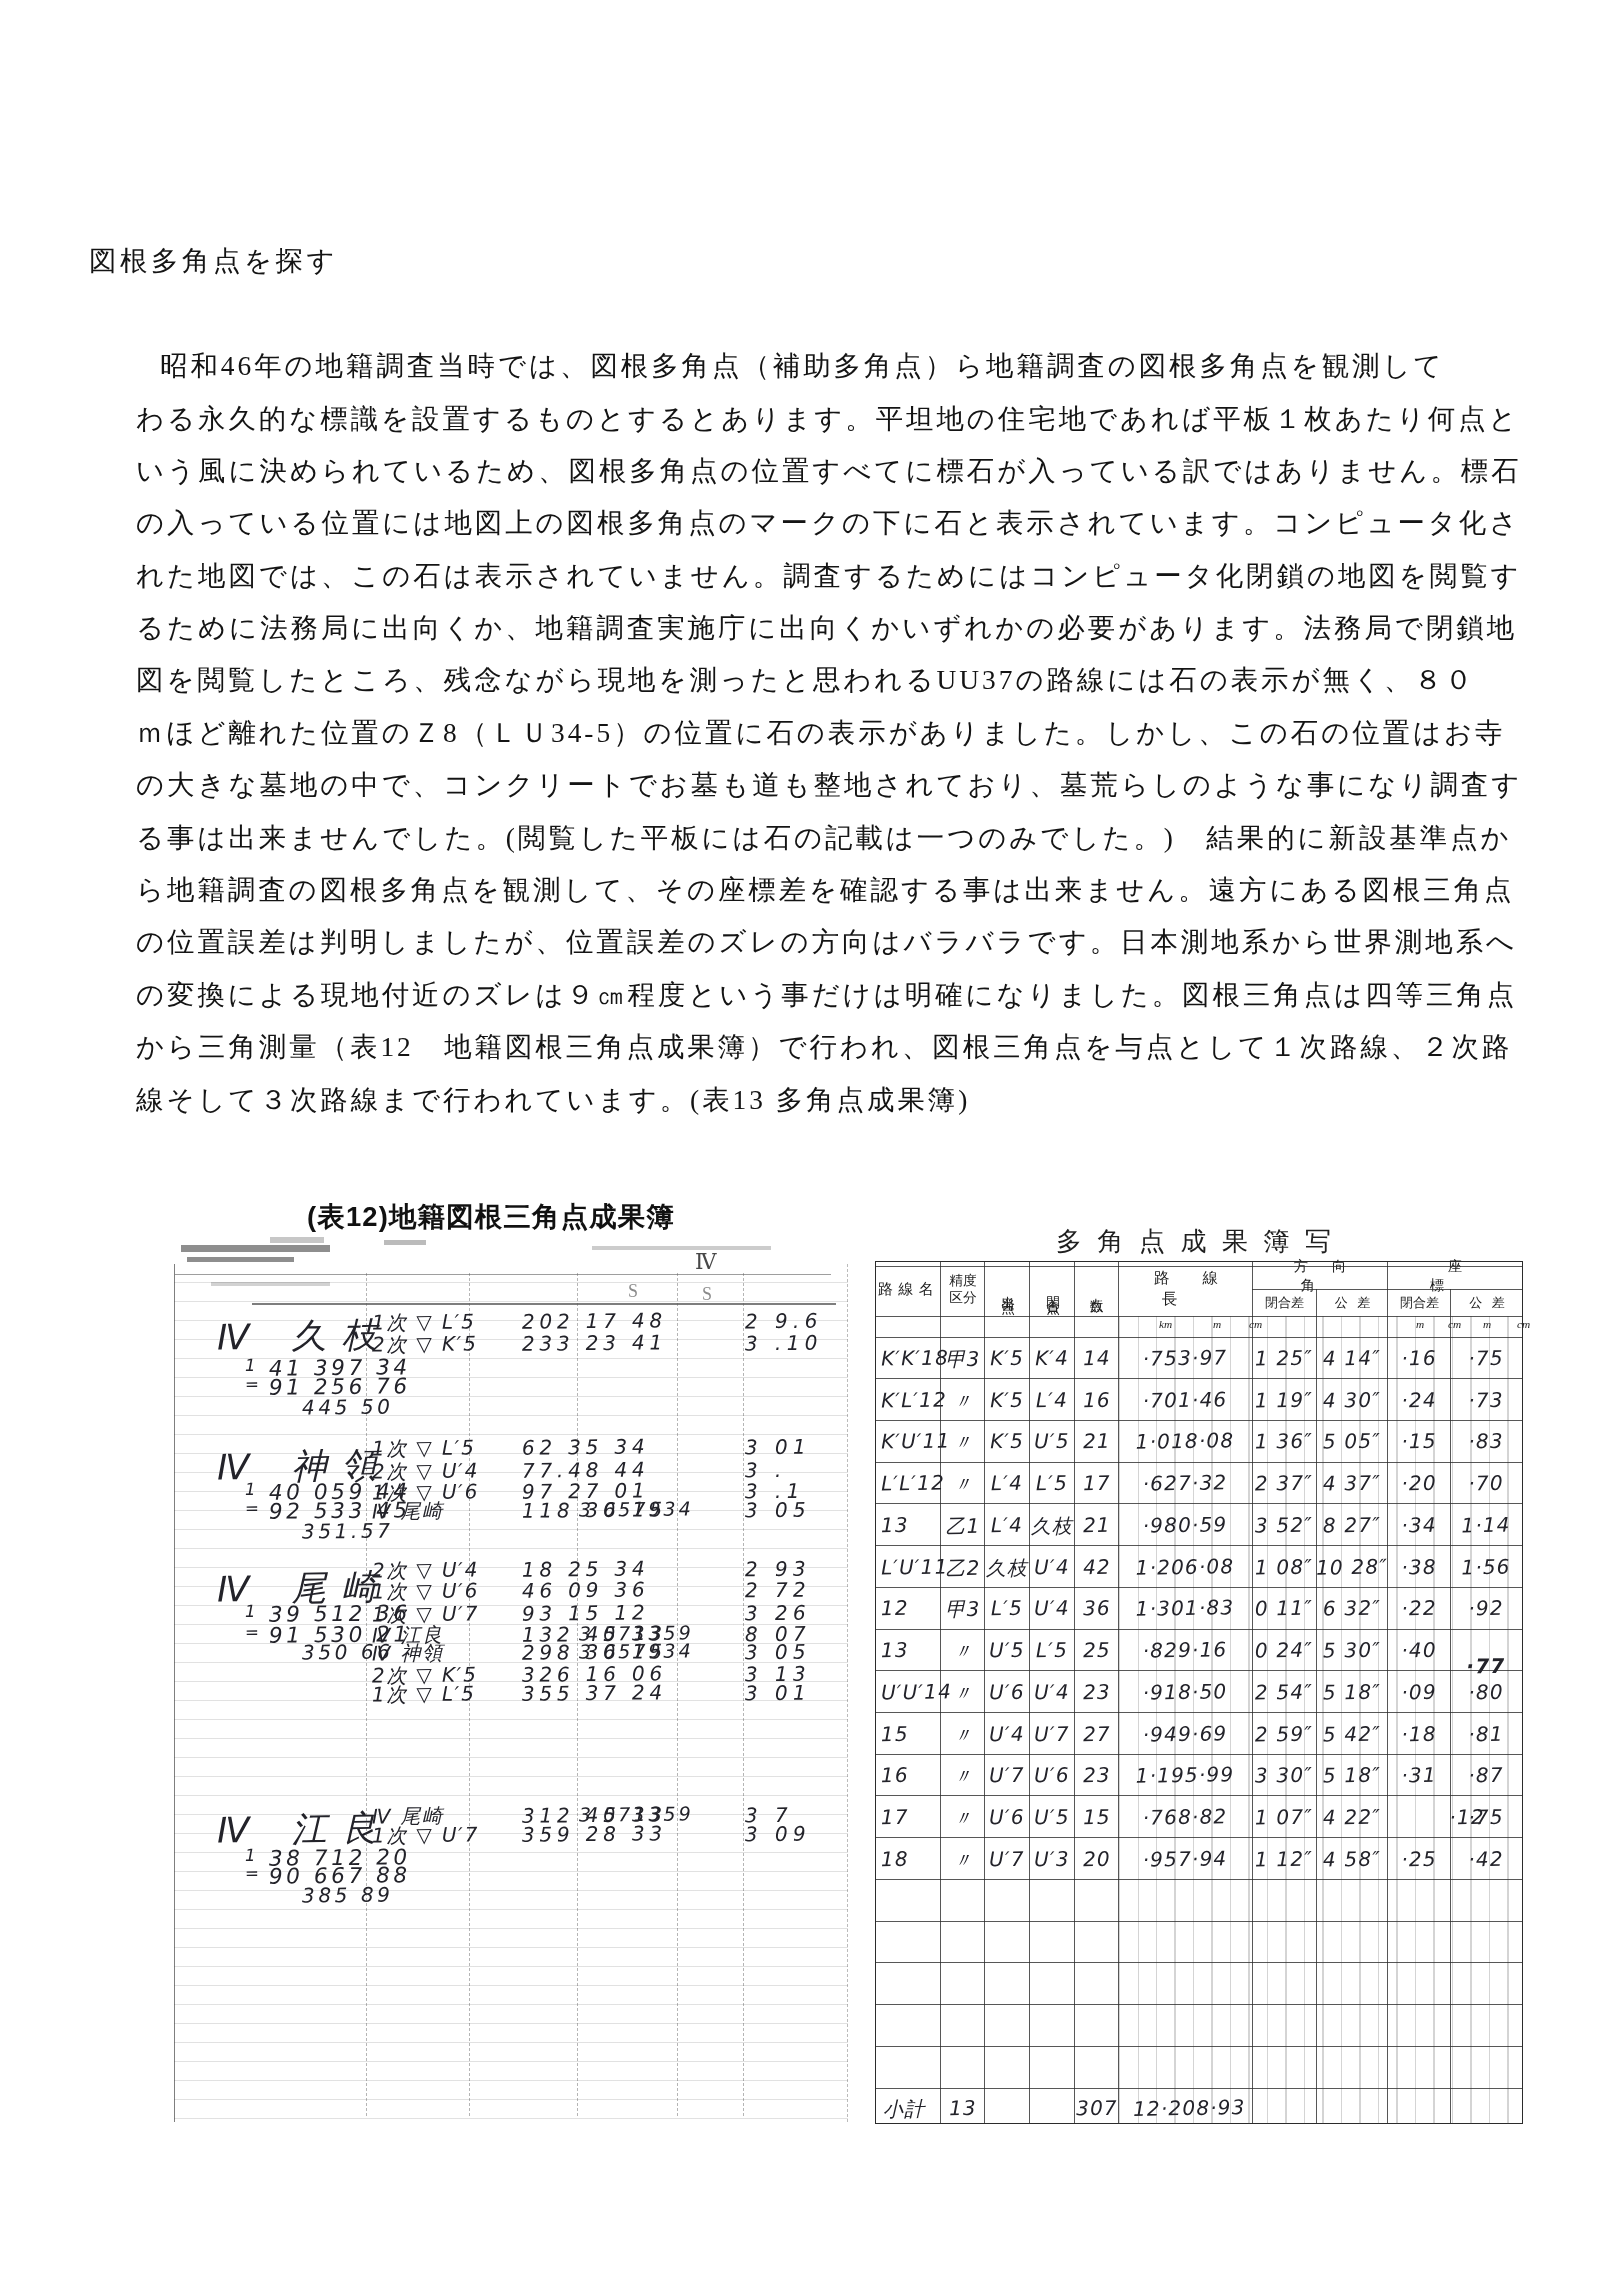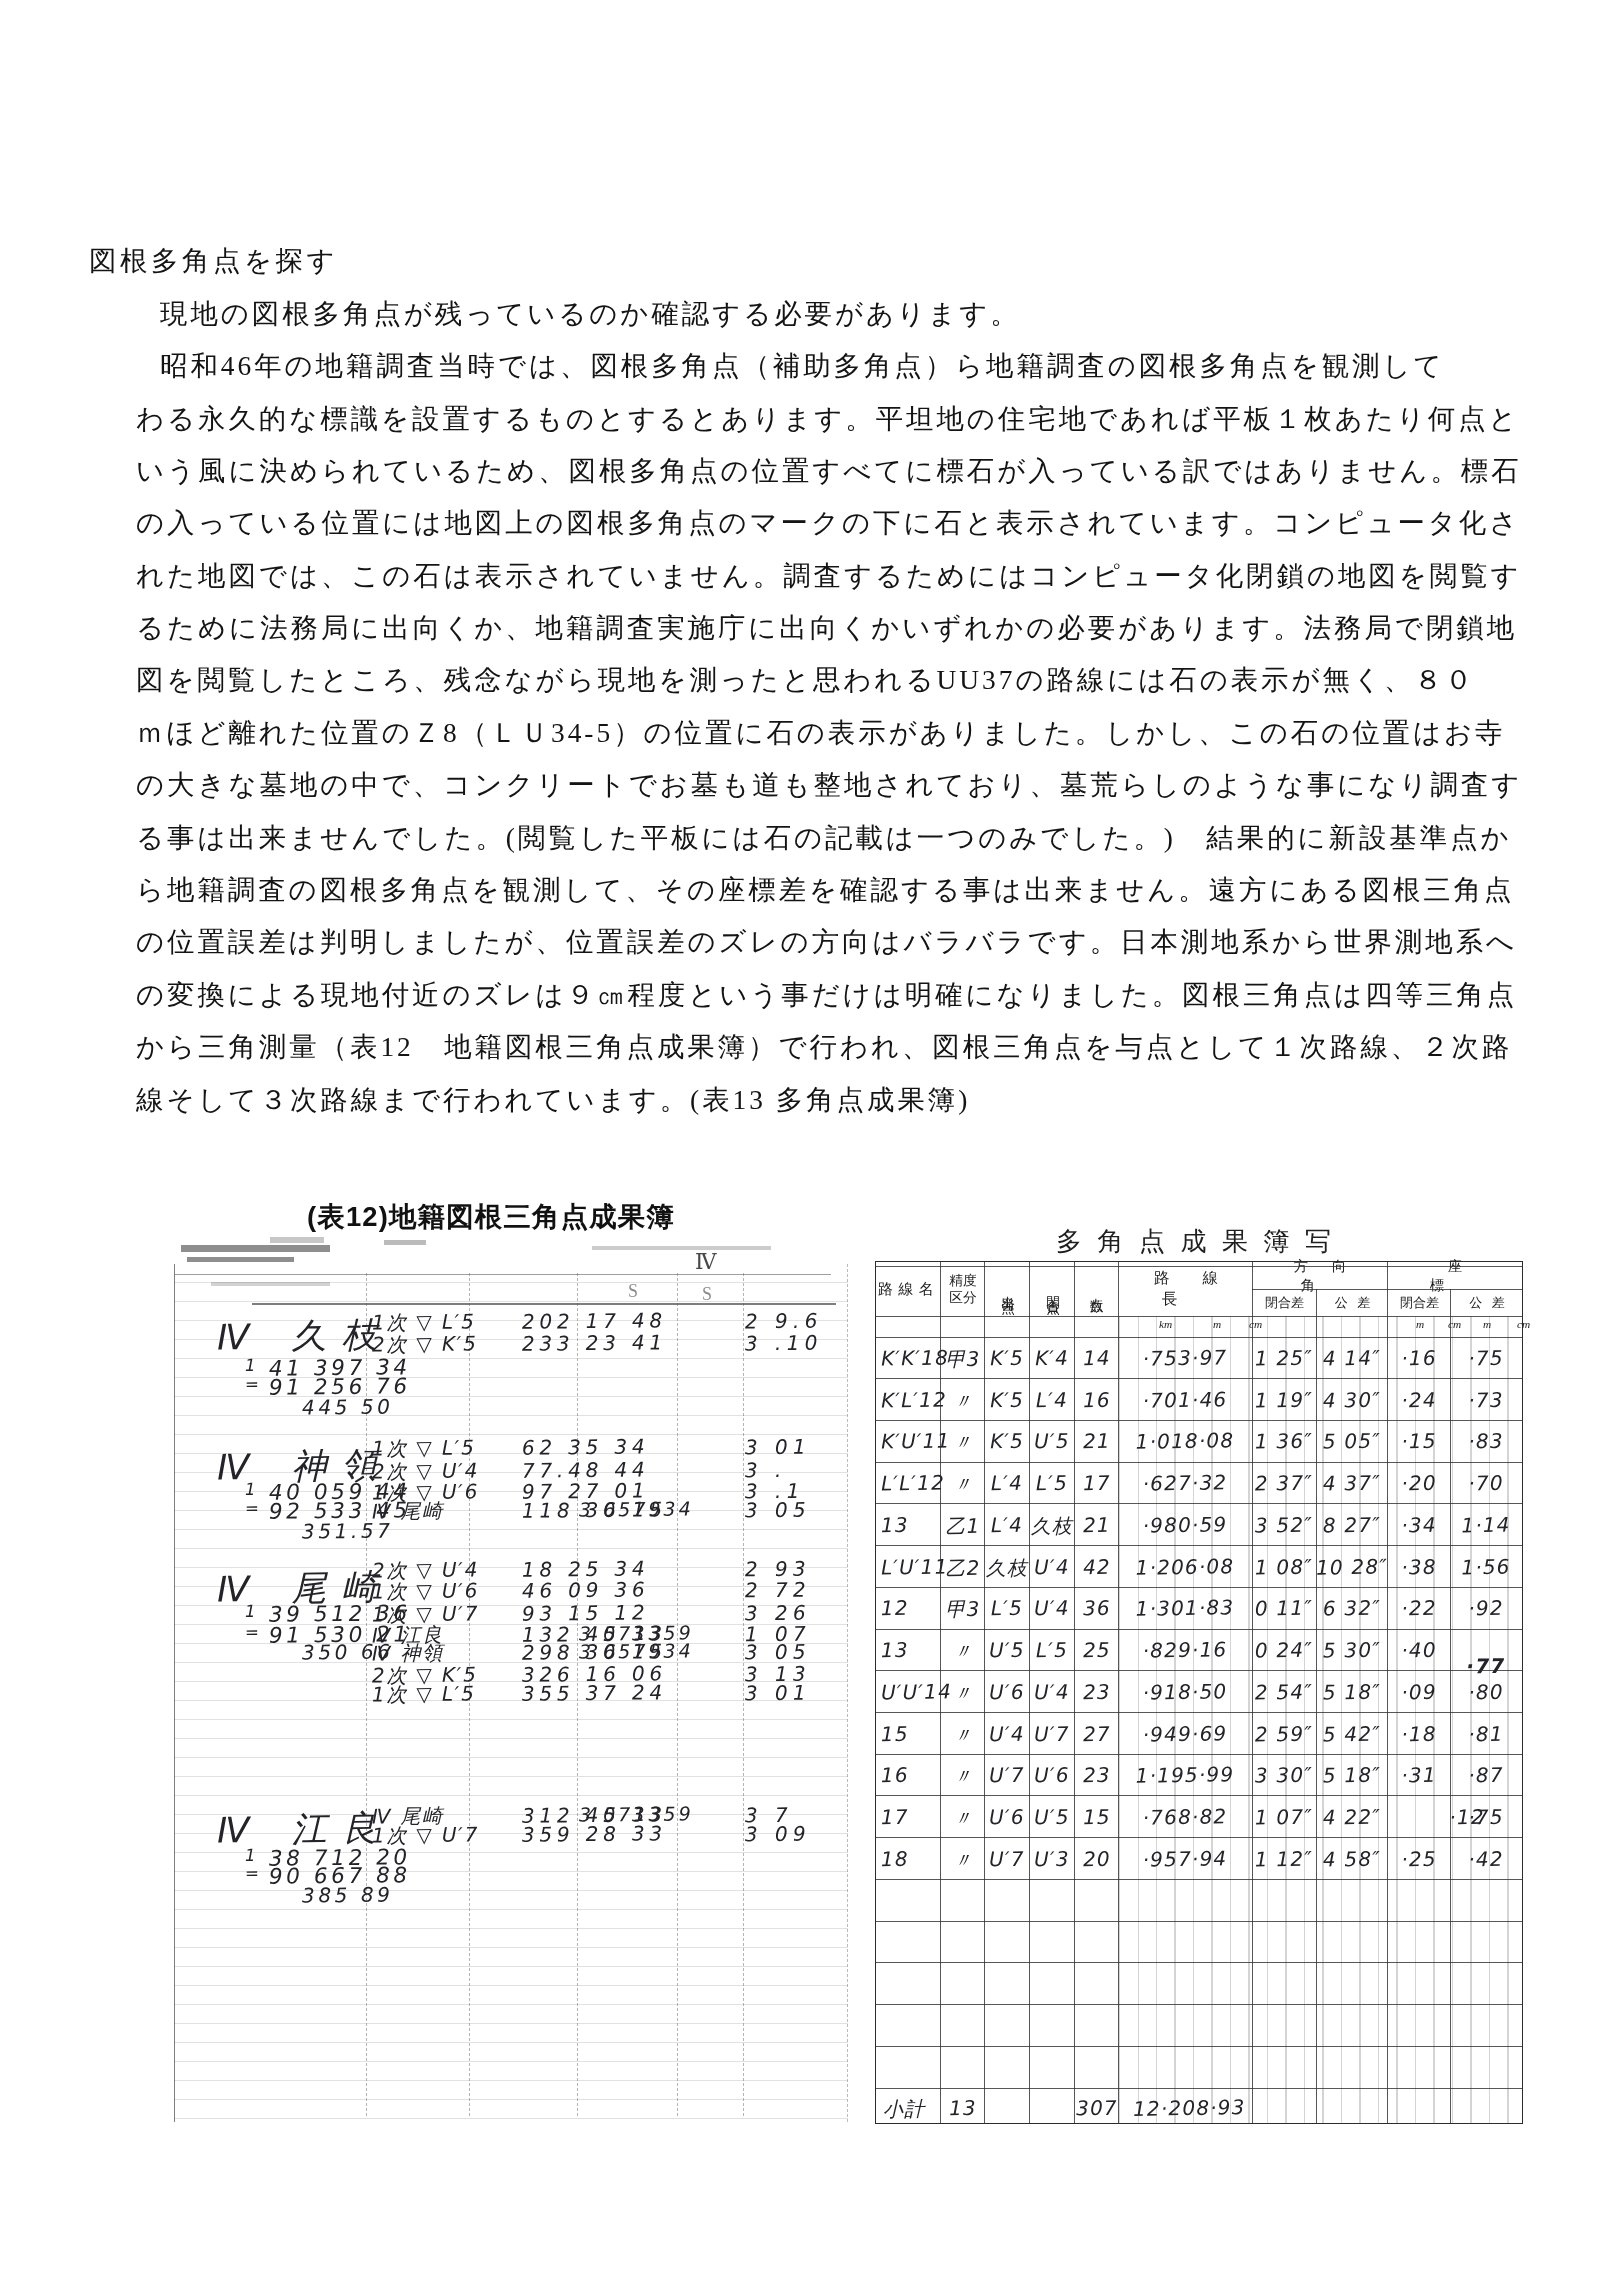--- a/index.html
+++ b/index.html
@@ -60,21 +60,20 @@
   .t13c.leftal{transform:rotate(-1deg);}
   .t13-sheet-title{position:absolute;font-size:26px;letter-spacing:15.5px;color:#1f1f1f;white-space:nowrap;
         font-family:"Liberation Serif","DejaVu Serif",serif;}
 </style>
 </head>
 <body>
 
 <div class="page">
 
   <div class="line heading" style="left:89px;top:243px">図根多角点を探す</div>
-  <div class="line" style="left:160px;top:296px">現地の図根多角点が残っているのか確認する必要があります。</div>
   <div>
       <div class="line" style="top: 348px; left: 160px;">昭和46年の地籍調査当時では、図根多角点（補助多角点）ら地籍調査の図根多角点を観測して</div>
       <div class="line" style="top: 401px; left: 136px;">わる永久的な標識を設置するものとするとあります。平坦地の住宅地であれば平板１枚あたり何点と</div>
       <div class="line" style="top: 453px; left: 136px;">いう風に決められているため、図根多角点の位置すべてに標石が入っている訳ではありません。標石</div>
       <div class="line" style="top: 505px; left: 136px;">の入っている位置には地図上の図根多角点のマークの下に石と表示されています。コンピュータ化さ</div>
       <div class="line" style="top: 558px; left: 136px;">れた地図では、この石は表示されていません。調査するためにはコンピュータ化閉鎖の地図を閲覧す</div>
       <div class="line" style="top: 610px; left: 136px;">るために法務局に出向くか、地籍調査実施庁に出向くかいずれかの必要があります。法務局で閉鎖地</div>
       <div class="line" style="top: 662px; left: 136px;">図を閲覧したところ、残念ながら現地を測ったと思われるUU37の路線には石の表示が無く、８０</div>
       <div class="line" style="top: 715px; left: 136px;">ｍほど離れた位置のＺ8（ＬＵ34-5）の位置に石の表示がありました。しかし、この石の位置はお寺</div>
       <div class="line" style="top: 767px; left: 136px;">の大きな墓地の中で、コンクリートでお墓も道も整地されており、墓荒らしのような事になり調査す</div>
@@ -146,21 +145,21 @@
         <div class="hw t12c t12-mark" style="top: 337px; left: 70px;">1</div>
         <div class="hw t12c t12-c1" style="top: 337px; left: 94px;">39 512 36</div>
         <div class="hw t12c t12-c2" style="top: 337px; left: 197px;">1次 ▽ U′7</div>
         <div class="hw t12c t12-c3" style="top: 337px; left: 347px;">93 15 12</div>
         <div class="hw t12c t12-c5" style="top: 337px; left: 570px;">3 26</div>
         <div class="hw t12c t12-mark" style="top: 358px; left: 70px;">=</div>
         <div class="hw t12c t12-c1" style="top: 358px; left: 94px;">91 530 21</div>
         <div class="hw t12c t12-c2" style="top: 358px; left: 197px;">Ⅳ 江良</div>
         <div class="hw t12c t12-c3" style="top: 358px; left: 347px;">132 45 33</div>
         <div class="hw t12c t12-c4" style="top: 358px; left: 404px;">3 071359</div>
-        <div class="hw t12c t12-c5" style="top: 358px; left: 570px;">1 07</div>
+        <div class="hw t12c t12-c5" style="top: 358px; left: 570px;">8 07</div>
         <div class="hw t12c t12-c1i" style="top: 376px; left: 127px;">350 66</div>
         <div class="hw t12c t12-c2" style="top: 376px; left: 197px;">Ⅳ 神領</div>
         <div class="hw t12c t12-c3" style="top: 376px; left: 347px;">298 36 15</div>
         <div class="hw t12c t12-c4" style="top: 376px; left: 404px;">3 057934</div>
         <div class="hw t12c t12-c5" style="top: 376px; left: 570px;">3 05</div>
         <div class="hw t12c t12-c2" style="top: 398px; left: 197px;">2次 ▽ K′5</div>
         <div class="hw t12c t12-c3" style="top: 398px; left: 347px;">326 16 06</div>
         <div class="hw t12c t12-c5" style="top: 398px; left: 570px;">3 13</div>
         <div class="hw t12c t12-c2" style="top: 417px; left: 197px;">1次 ▽ L′5</div>
         <div class="hw t12c t12-c3" style="top: 417px; left: 347px;">355 37 24</div>

